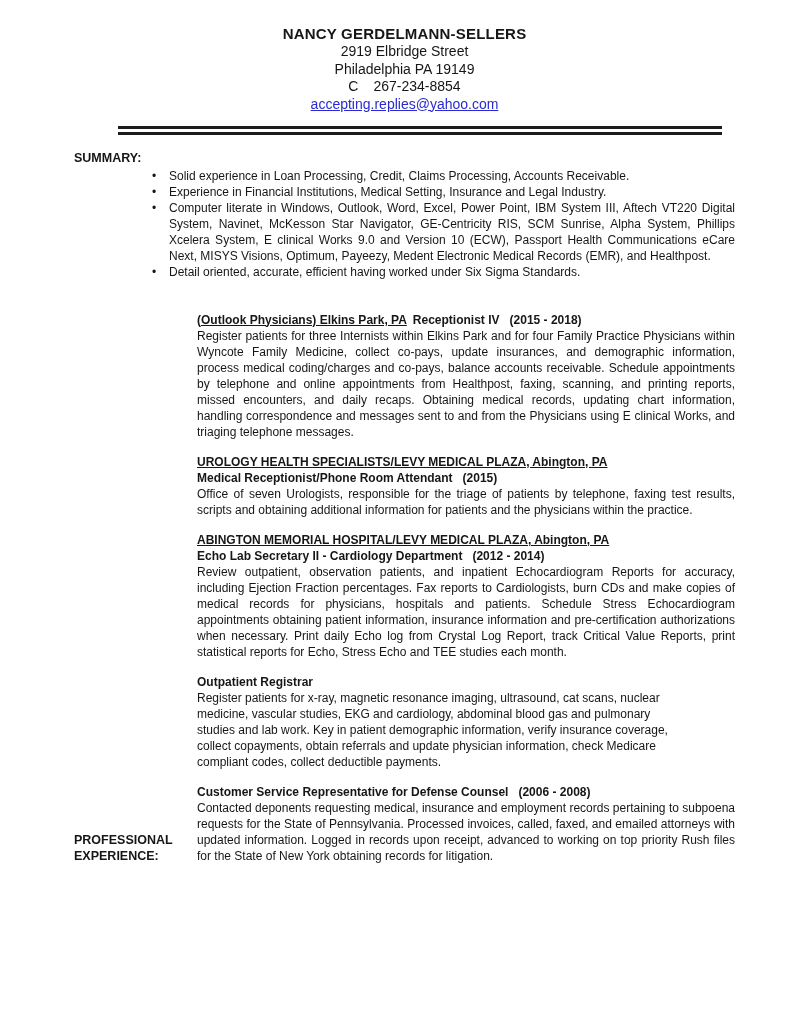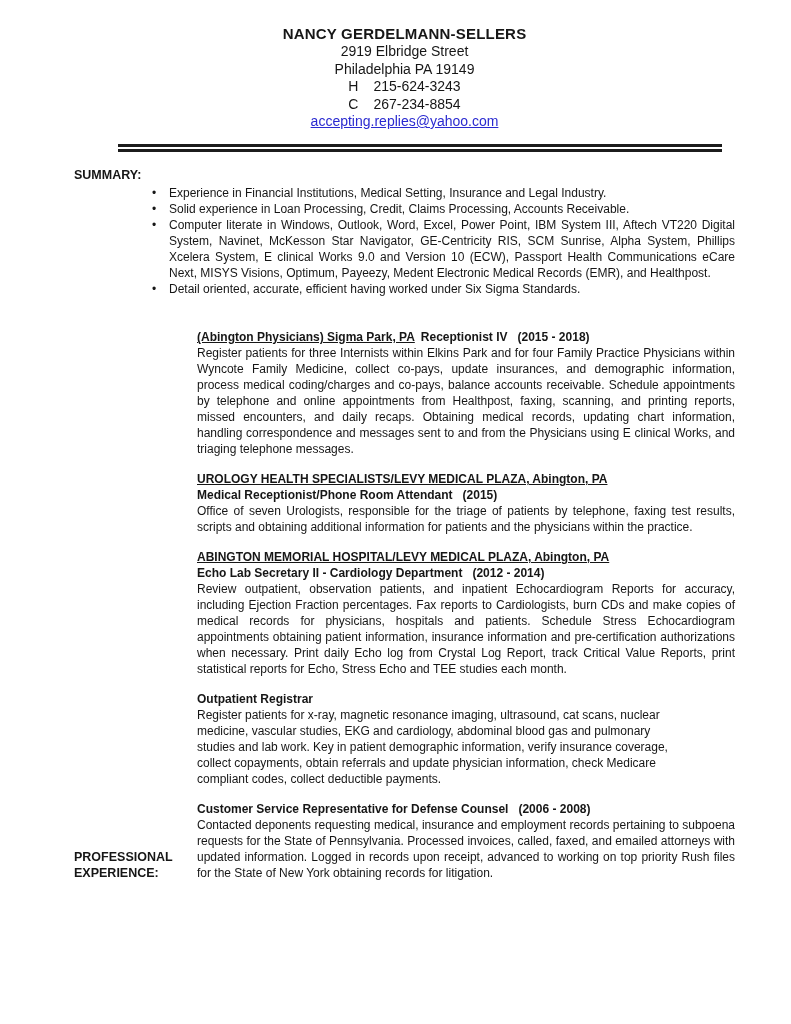--- a/index.html
+++ b/index.html
@@ -59,53 +59,50 @@
 </head>
 <body>
 
 <div class="page">
 
   <div class="header">
     <div class="person-name">NANCY GERDELMANN-SELLERS</div>
     <div class="header-line">2919 Elbridge Street</div>
     <div class="header-line">Philadelphia PA 19149</div>
     <div class="header-line">
-      <span class="phone-label">H</span><span>215-624-3243</span>
-    </div>
-    <div class="header-line">
       <span class="phone-label">C</span><span>267-234-8854</span>
     </div>
     <div class="header-line">
       <a class="email-link" href="#">accepting.replies@yahoo.com</a>
     </div>
   </div>
 
   <div class="double-rule"></div>
 
   <div class="summary">
     <div class="section-heading">SUMMARY:</div>
     <ul>
+      <li>Solid experience in Loan Processing, Credit, Claims Processing, Accounts Receivable.</li>
       <li>Experience in Financial Institutions, Medical Setting, Insurance and Legal Industry.</li>
-      <li>Solid experience in Loan Processing, Credit, Claims Processing, Accounts Receivable.</li>
       <li class="justify">Computer literate in Windows, Outlook, Word, Excel, Power Point, IBM System III, Aftech VT220 Digital System, Navinet, McKesson Star Navigator, GE-Centricity RIS, SCM Sunrise, Alpha System, Phillips Xcelera System, E clinical Works 9.0 and Version 10 (ECW), Passport Health Communications eCare Next, MISYS Visions, Optimum, Payeezy, Medent Electronic Medical Records (EMR), and Healthpost.</li>
       <li>Detail oriented, accurate, efficient having worked under Six Sigma Standards.</li>
     </ul>
   </div>
 
   <div class="experience">
     <div class="exp-heading section-heading">
       <div>PROFESSIONAL</div>
       <div>EXPERIENCE:</div>
     </div>
 
     <div class="entries">
 
       <div class="entry">
         <div class="role-line">
-          <span class="company">(Abington Physicians) Sigma Park, PA</span><span class="role-after-company">Receptionist IV</span><span class="dates">(2015 - 2018)</span>
+          <span class="company">(Outlook Physicians) Elkins Park, PA</span><span class="role-after-company">Receptionist IV</span><span class="dates">(2015 - 2018)</span>
         </div>
         <p class="entry-body">Register patients for three Internists within Elkins Park and for four Family Practice Physicians within Wyncote Family Medicine, collect co-pays, update insurances, and demographic information, process medical coding/charges and co-pays, balance accounts receivable. Schedule appointments by telephone and online appointments from Healthpost, faxing, scanning, and printing reports, missed encounters, and daily recaps. Obtaining medical records, updating chart information, handling correspondence and messages sent to and from the Physicians using E clinical Works, and triaging telephone messages.</p>
       </div>
 
       <div class="entry">
         <div>
           <span class="company">UROLOGY HEALTH SPECIALISTS/LEVY MEDICAL PLAZA, Abington, PA</span>
         </div>
         <div class="role-line">
           <span>Medical Receptionist/Phone Room Attendant</span><span class="dates">(2015)</span>

